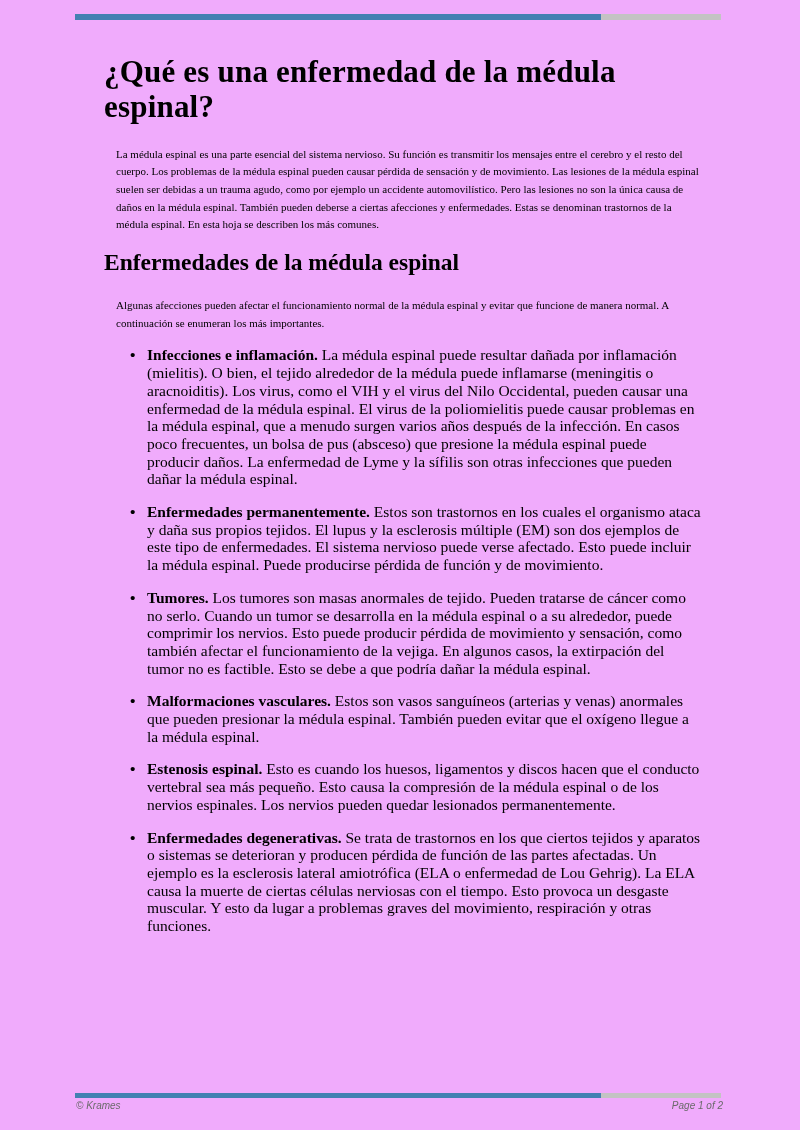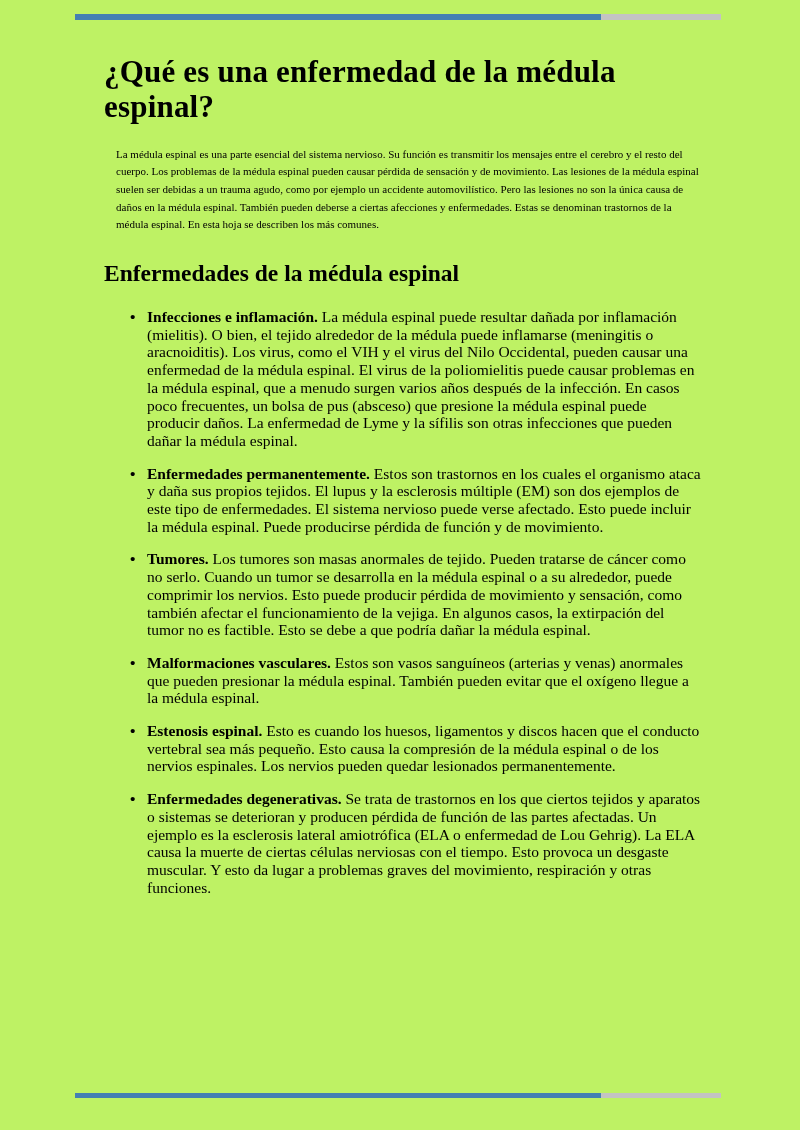--- a/index.html
+++ b/index.html
@@ -4,21 +4,21 @@
 <style>
   html, body {
     margin: 0;
     padding: 0;
     background: #ffffff;
   }
   .page {
     position: relative;
     width: 800px;
     height: 1130px;
-    background: #bef264;
+    background: #f0abfc;
     font-family: "Liberation Serif", serif;
     color: #000000;
     overflow: hidden;
   }
   
   .rule {
     position: absolute;
     left: 75px;
     width: 646px;
     display: flex;
@@ -40,21 +40,21 @@
     line-height: 1.14;
     font-weight: bold;
     letter-spacing: 0.2px;
   }
   p.body-text {
     margin: 0 0 14px 12px;
     font-size: 11px;
     line-height: 17.7px;
   }
   h2.section-heading {
-    margin: 27px 0 21px 0;
+    margin: 16px 0 21px 0;
     font-size: 23.5px;
     line-height: 1.1;
     font-weight: bold;
   }
   ul.topic-list {
     list-style: none;
     margin: 9px 0 0 0;
     padding: 0 0 0 26px;
   }
   ul.topic-list li {
@@ -95,20 +95,21 @@
     <span class="rule-gray"></span>
   </div>
 
   <div class="content">
     <h1 class="doc-title">¿Qué es una enfermedad de la médula espinal?</h1>
 
     <p class="body-text">La médula espinal es una parte esencial del sistema nervioso. Su función es transmitir los mensajes entre el cerebro y el resto del cuerpo. Los problemas de la médula espinal pueden causar pérdida de sensación y de movimiento. Las lesiones de la médula espinal suelen ser debidas a un trauma agudo, como por ejemplo un accidente automovilístico. Pero las lesiones no son la única causa de daños en la médula espinal. También pueden deberse a ciertas afecciones y enfermedades. Estas se denominan trastornos de la médula espinal. En esta hoja se describen los más comunes.</p>
 
     <h2 class="section-heading">Enfermedades de la médula espinal</h2>
 
+    <p class="body-text">Algunas afecciones pueden afectar el funcionamiento normal de la médula espinal y evitar que funcione de manera normal. A continuación se enumeran los más importantes.</p>
 
     <ul class="topic-list">
       <li>
         <span class="bullet"></span>
         <b>Infecciones e inflamación.</b>
         <span>La médula espinal puede resultar dañada por inflamación (mielitis). O bien, el tejido alrededor de la médula puede inflamarse (meningitis o aracnoiditis). Los virus, como el VIH y el virus del Nilo Occidental, pueden causar una enfermedad de la médula espinal. El virus de la poliomielitis puede causar problemas en la médula espinal, que a menudo surgen varios años después de la infección. En casos poco frecuentes, un bolsa de pus (absceso) que presione la médula espinal puede producir daños. La enfermedad de Lyme y la sífilis son otras infecciones que pueden dañar la médula espinal.</span>
       </li>
       <li>
         <span class="bullet"></span>
         <b>Enfermedades permanentemente.</b>
@@ -135,14 +136,18 @@
         <span>Se trata de trastornos en los que ciertos tejidos y aparatos o sistemas se deterioran y producen pérdida de función de las partes afectadas. Un ejemplo es la esclerosis lateral amiotrófica (ELA o enfermedad de Lou Gehrig). La ELA causa la muerte de ciertas células nerviosas con el tiempo. Esto provoca un desgaste muscular. Y esto da lugar a problemas graves del movimiento, respiración y otras funciones.</span>
       </li>
     </ul>
   </div>
 
   <div class="rule rule-bottom">
     <span class="rule-blue"></span>
     <span class="rule-gray"></span>
   </div>
 
+  <div class="footer-meta">
+    <span>© Krames</span>
+    <span>Page 1 of 2</span>
+  </div>
 
 </div>
 
 </body></html>

